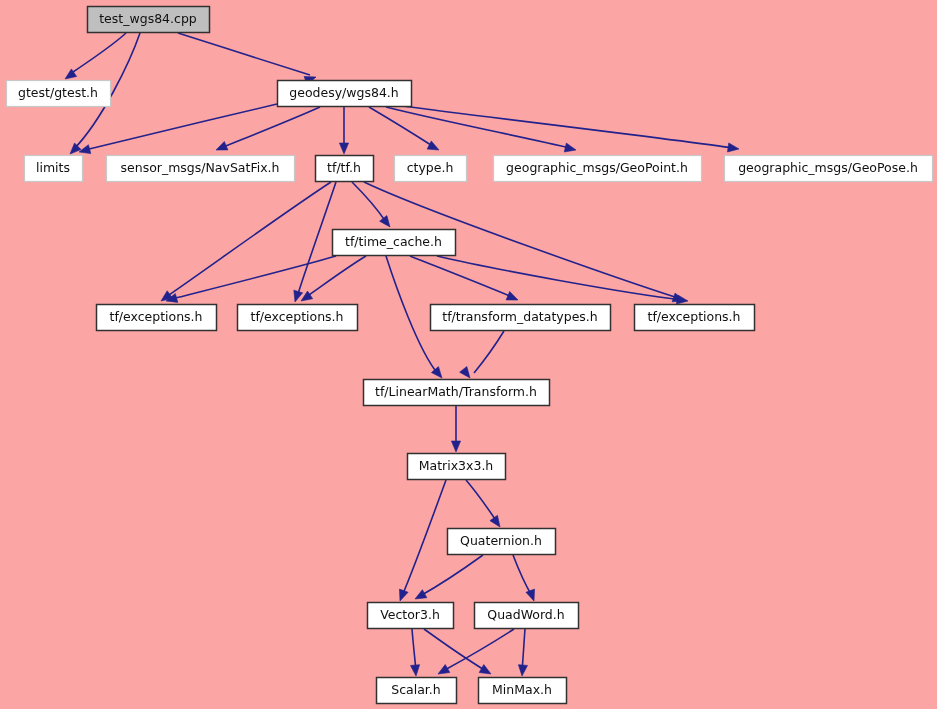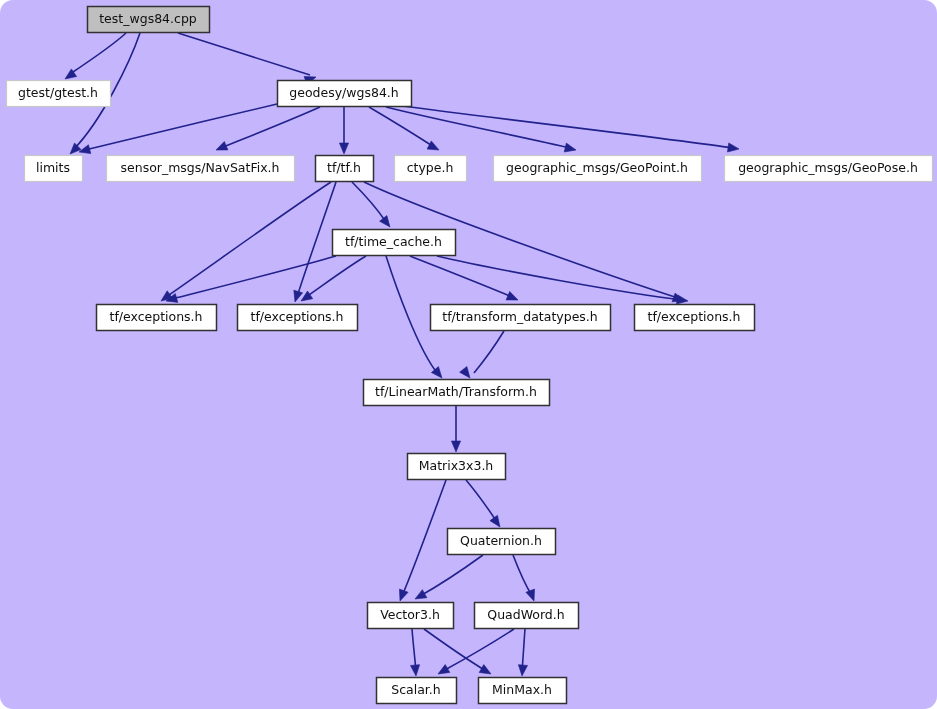--- a/index.html
+++ b/index.html
@@ -7,23 +7,22 @@
     padding: 0;
     background: #ffffff;
   }
   body {
     font-family: "DejaVu Sans", "Liberation Sans", sans-serif;
   }
   #graph-root {
     position: relative;
     width: 937px;
     height: 709px;
-    background: #c4b5fd;
+    background: #fca5a5;
     overflow: hidden;
-    border-radius: 13px;
   }
   svg#dep-graph {
     display: block;
     width: 937px;
     height: 709px;
   }
   .edge-line {
     fill: none;
     stroke: #22228c;
     stroke-width: 1.6;

